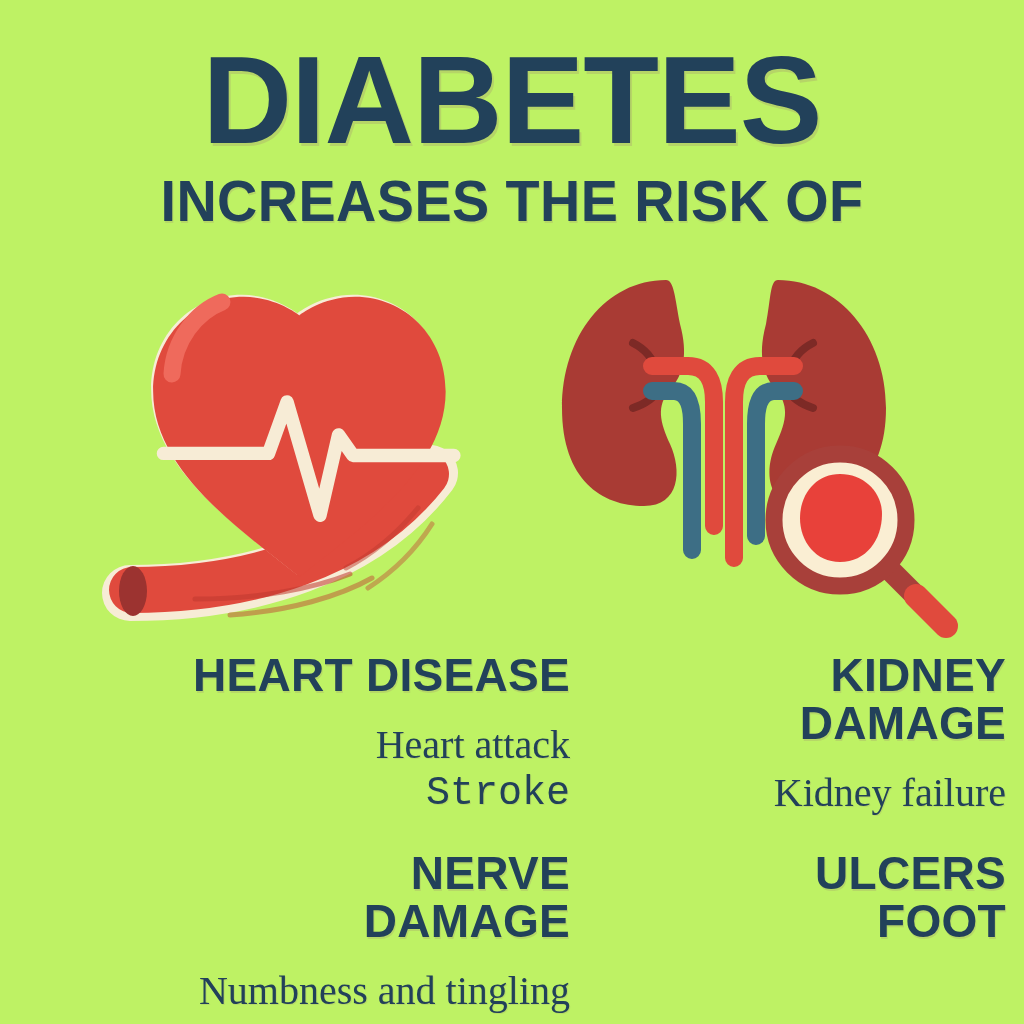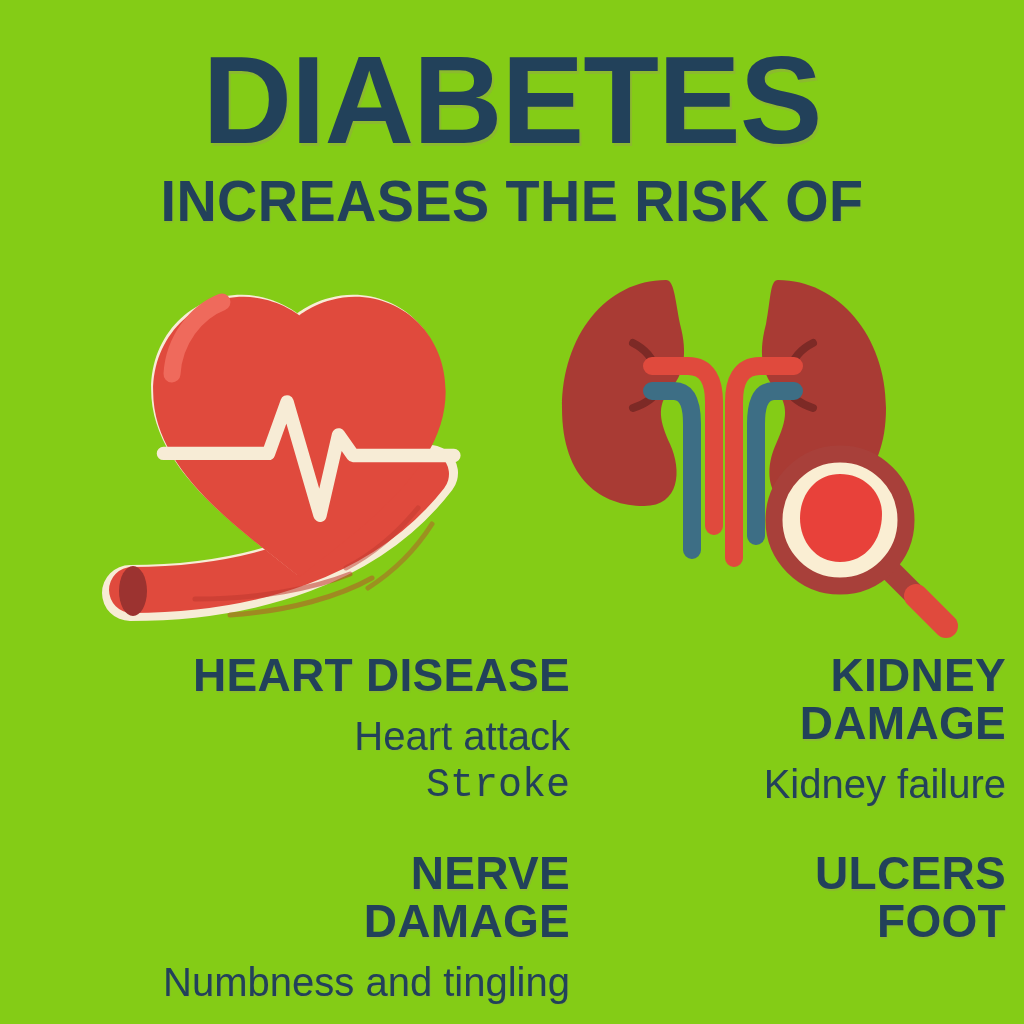--- a/index.html
+++ b/index.html
@@ -4,21 +4,21 @@
 <style>
   html, body {
     margin: 0;
     padding: 0;
     background: #faeed3;
   }
   #poster {
     position: relative;
     width: 1024px;
     height: 1024px;
-    background: #84cc16;
+    background: #bef264;
     overflow: hidden;
     font-family: "Liberation Sans", sans-serif;
     color: #22415a;
   }
 
   
   .hdr {
     position: absolute;
     left: 0;
     width: 1024px;
@@ -58,21 +58,21 @@
     letter-spacing: 0.3px;
     color: #22415a;
     text-shadow: 1px 2px 0 rgba(160,140,110,0.25);
   }
   .sub {
     font-size: 40px;
     font-weight: normal;
     color: #22415a;
     text-shadow: 1px 1px 0 rgba(160,140,110,0.22);
   }
-  .hl + .sub { margin-top: 16px; }
+  .hl + .sub { margin-top: 24px; font-family: Liberation Serif, serif; }
   .sub + .sub { margin-top: 8px; font-family: Liberation Mono, monospace; }
 
   #blk-heart  { left: 40px;  top: 652px; width: 530px; }
   #blk-kidney { left: 556px; top: 652px; width: 450px; }
   #blk-nerve  { left: 40px;  top: 850px; width: 530px; }
   #blk-foot   { left: 556px; top: 850px; width: 450px; }
 
   .nowrap { white-space: nowrap; }
 </style>
 </head>

